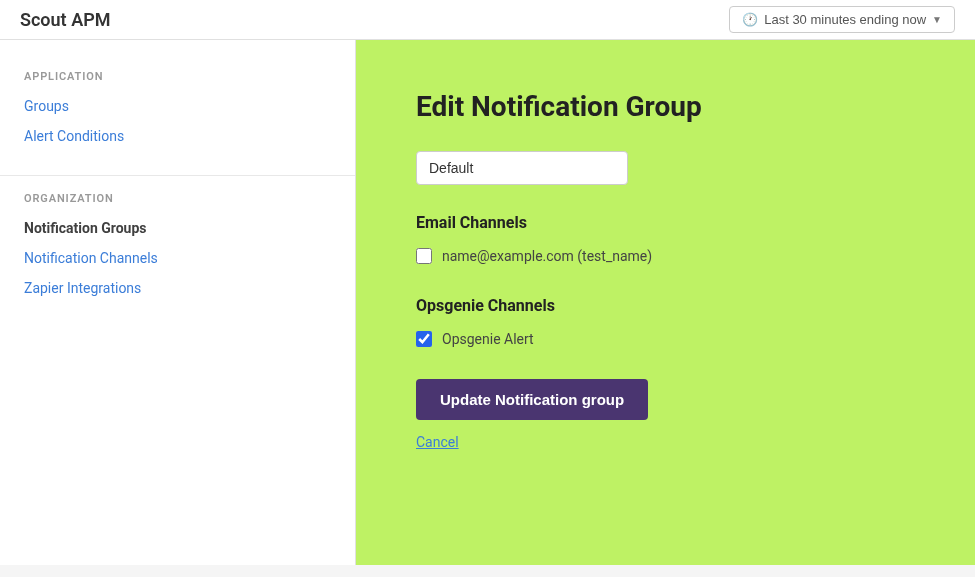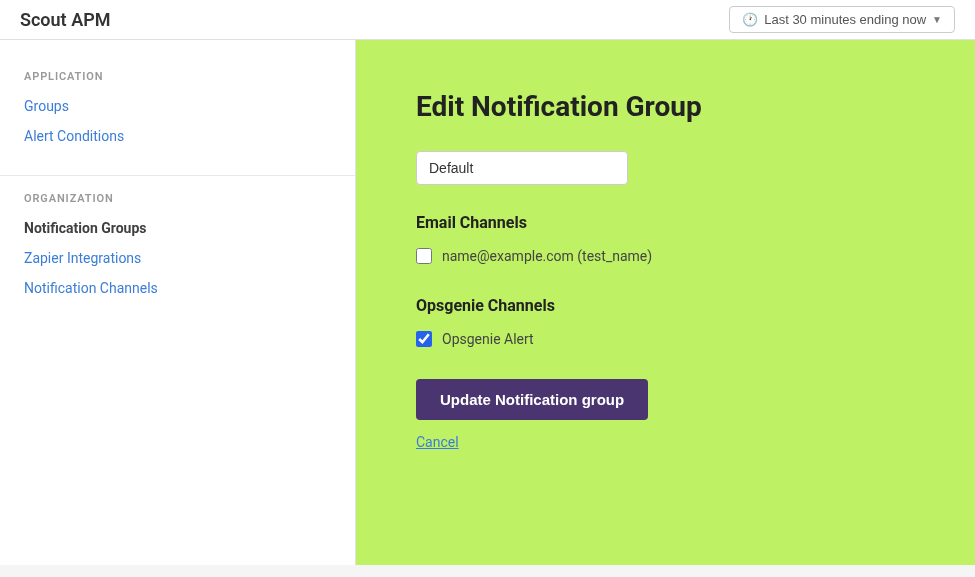--- a/index.html
+++ b/index.html
@@ -174,22 +174,22 @@
   <nav class="sidebar">
     <div class="sidebar-section">
       <div class="sidebar-section-title">APPLICATION</div>
       <a class="sidebar-item">Groups</a>
       <a class="sidebar-item">Alert Conditions</a>
     </div>
     <hr class="sidebar-divider">
     <div class="sidebar-section">
       <div class="sidebar-section-title">ORGANIZATION</div>
       <a class="sidebar-item active">Notification Groups</a>
+      <a class="sidebar-item">Notification Channels</a>
       <a class="sidebar-item">Zapier Integrations</a>
-      <a class="sidebar-item">Notification Channels</a>
     </div>
   </nav>
 
   <main class="main">
     <h1 class="page-title">Edit Notification Group</h1>
 
     <input class="form-input" type="text" placeholder="Group name" value="Default" style="">
 
     
     <div class="section-block">

